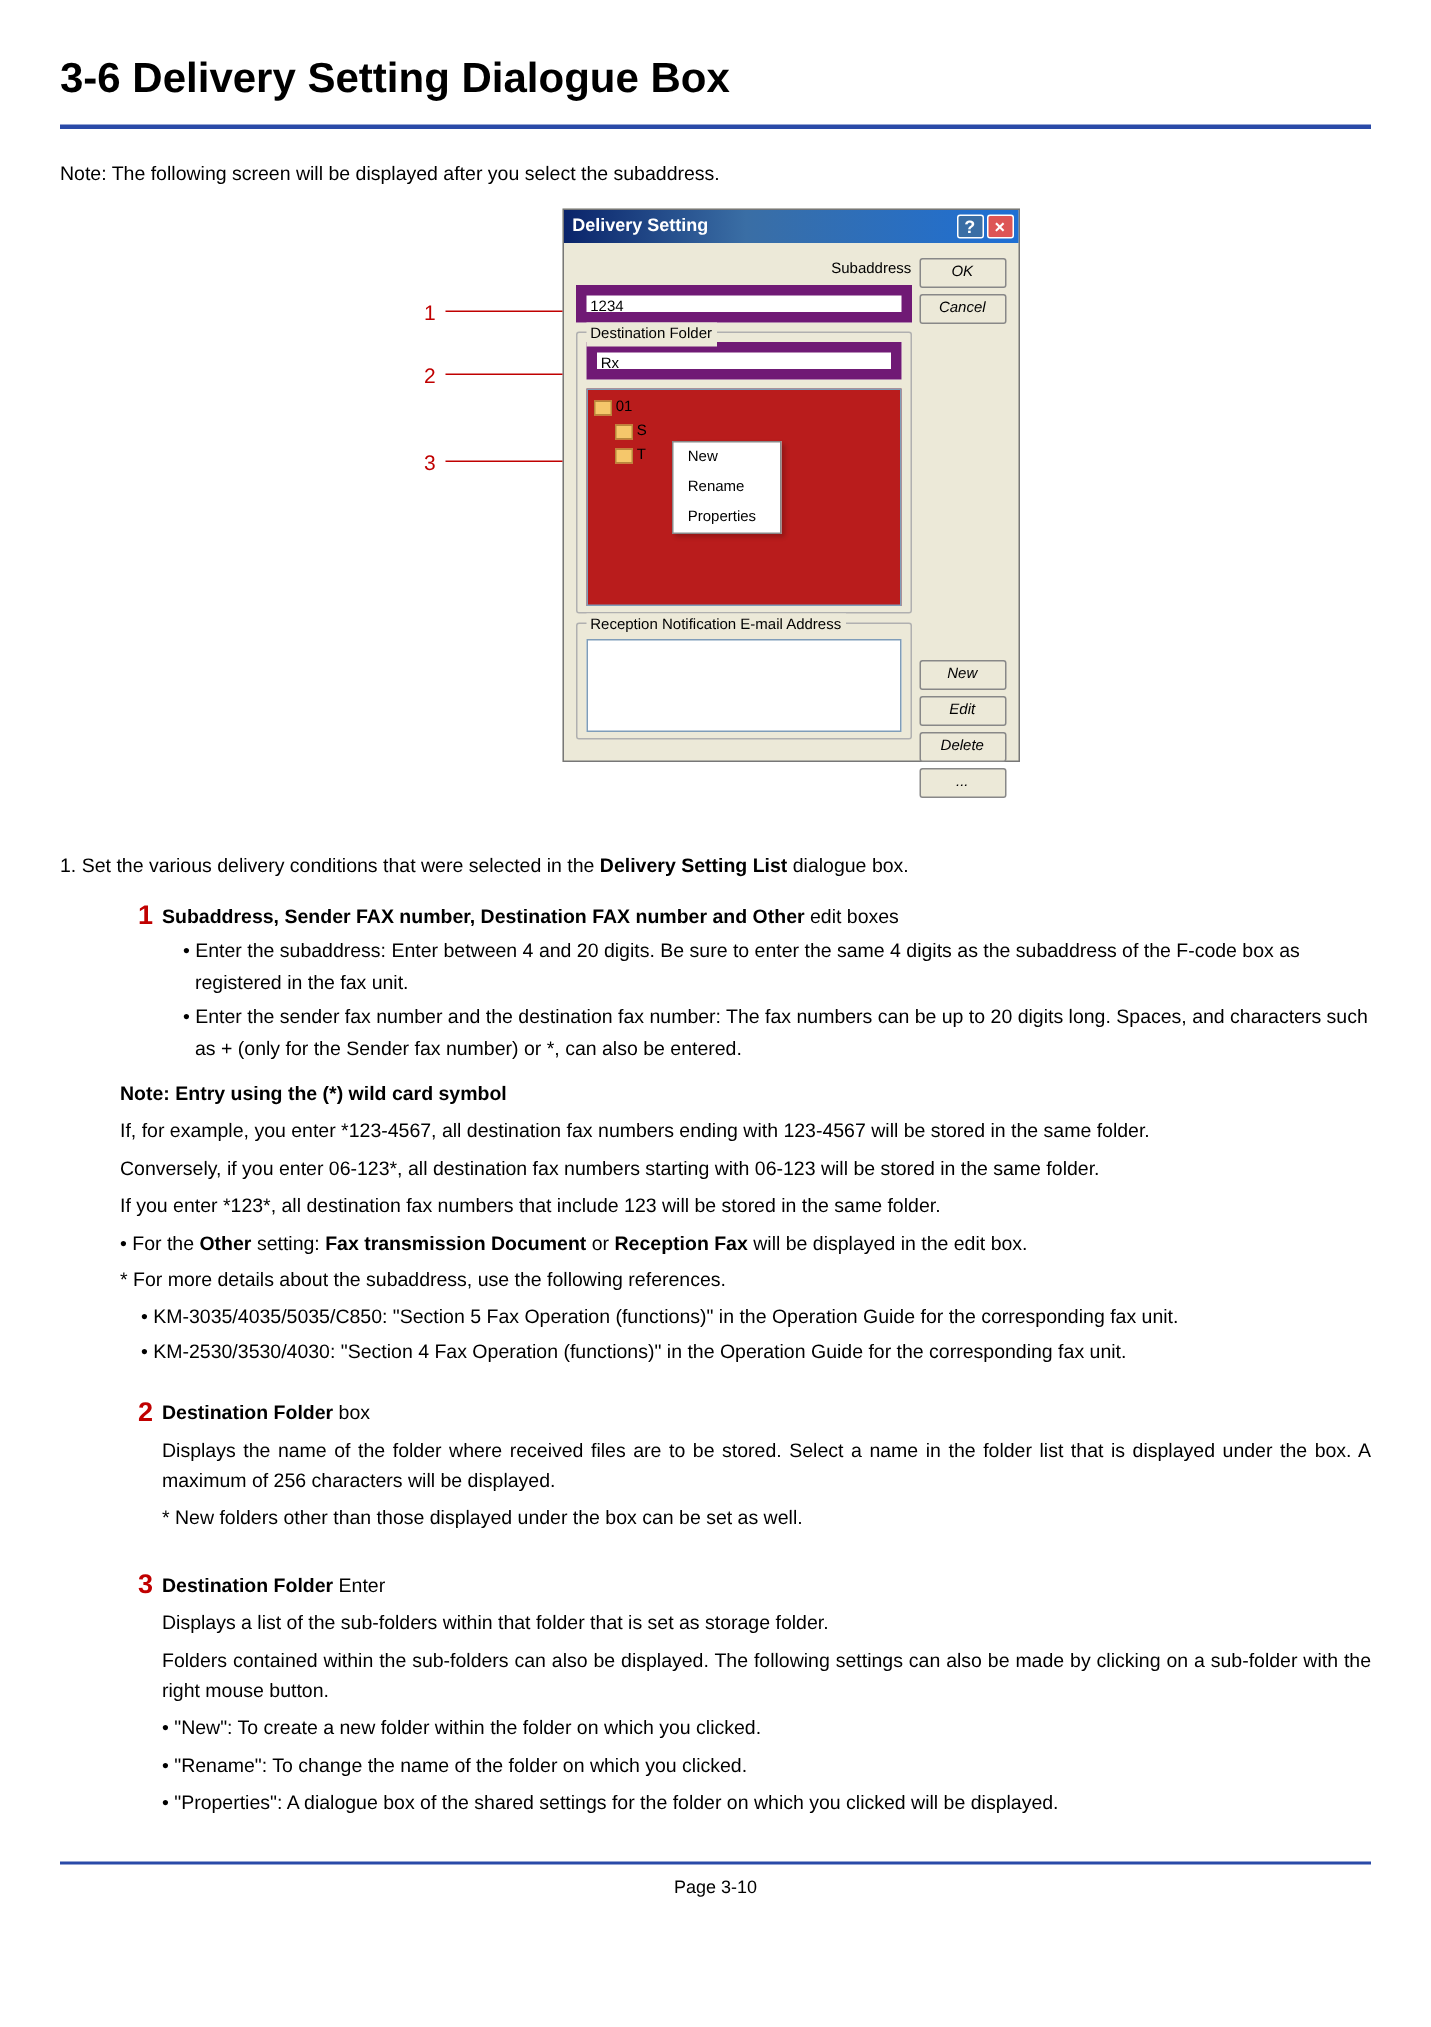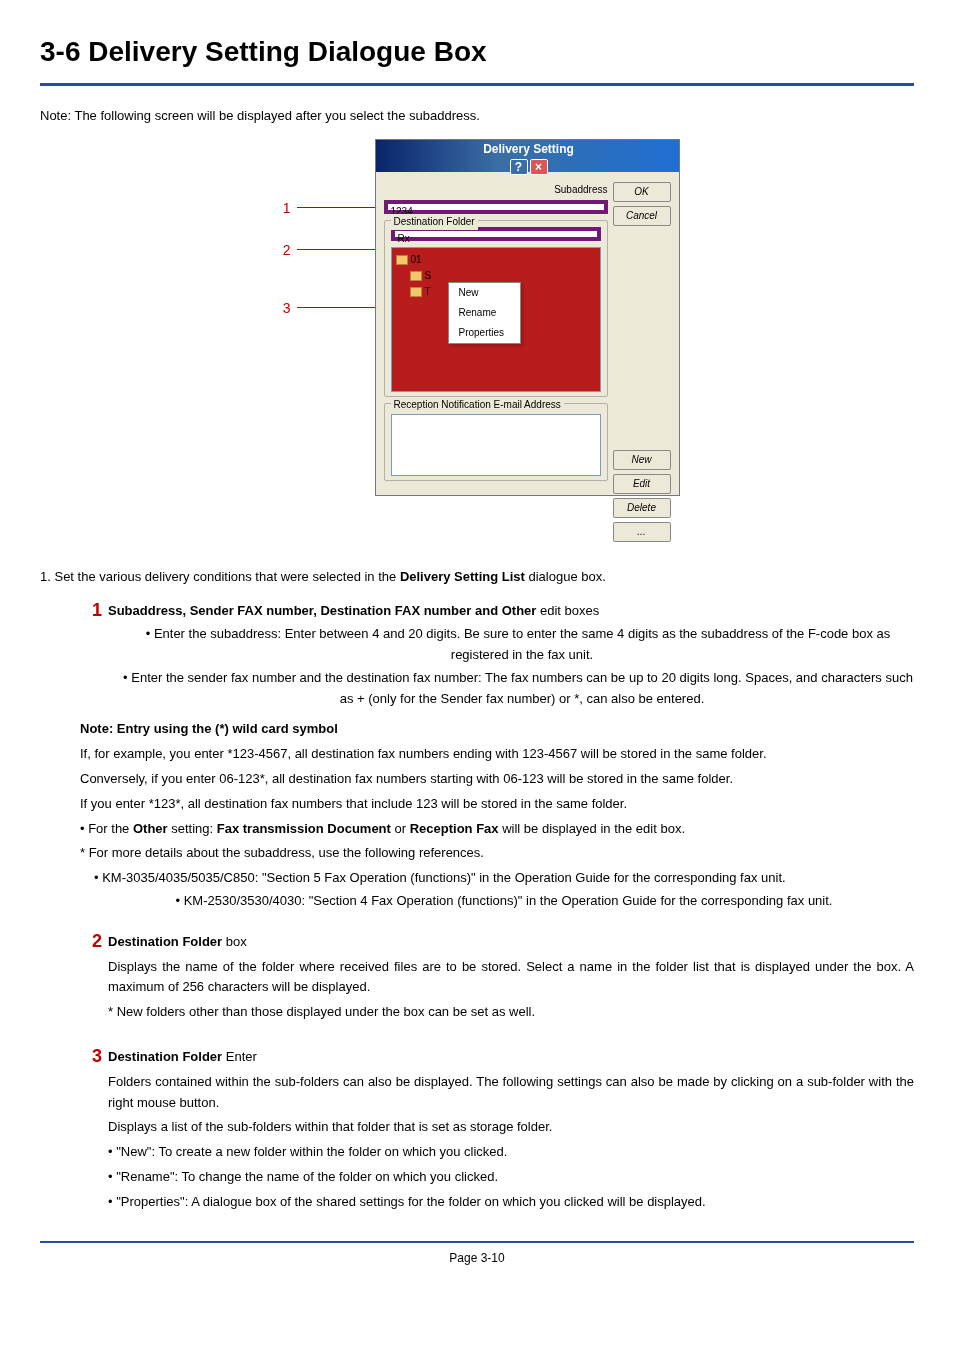--- a/index.html
+++ b/index.html
@@ -44,50 +44,49 @@
   .callout-num { width: 16px; text-align: right; margin-right: 6px; }
   .callout-line { flex: 1; height: 1px; background: #c00000; }
   .dialog {
     width: 305px;
     background: #ece9d8;
     border: 1px solid #777;
     font-size: 10px;
     color: #000;
   }
   .dialog-titlebar {
-    height: 32px;
+    height: 22px;
     background: linear-gradient(to right,#0a246a,#3a6ea5 40%,#1e6fd4);
     display: flex;
     align-items: center;
     padding: 0 3px 0 6px;
     color: #fff;
     font-weight: bold;
     font-size: 12px;
     justify-content: space-between;
-    flex-direction: column;
   }
   .titlebar-right { display: flex; gap: 2px; }
   .tb-btn {
     width: 18px; height: 16px;
     background: #d55; color:#fff;
     font-size: 12px; line-height: 14px;
     text-align: center;
     border: 1px solid #fff; border-radius: 2px;
   }
   .tb-help { background: #3a6ea5; }
   .dialog-body {
     padding: 10px 8px 8px 8px;
     position: relative;
   }
   .field-label { font-size: 10px; margin-bottom: 2px; text-align: right; }
   .text-input {
     width: 100%;
-    height: 14px;
+    height: 25px;
     background: #fff;
-    border: 4px solid #701a75;
+    border: 7px solid #701a75;
     padding: 0 3px;
     font-size: 10px;
     margin-bottom: 6px;
   }
   .fieldset {
     border: 1px solid #b0b0b0;
     border-radius: 2px;
     padding: 6px 6px 4px 6px;
     margin-bottom: 6px;
     position: relative;
@@ -153,21 +152,21 @@
   .intro-step { margin: 8px 0 14px 0; }
   .numbered-block { margin: 0 0 20px 40px; }
   .num-heading { display:flex; align-items:flex-start; margin-bottom: 8px; }
   .step-num {
     color:#c00000; font-size:18px; font-weight:bold;
     width: 22px; flex: 0 0 22px; text-align:right; margin-right: 6px;
     line-height: 1.1;
   }
   .step-body { flex: 1; }
   .step-title { font-weight: bold; }
-  .sub-bullet { padding-left: 14px; text-indent: -8px; margin: 2px 0 2px 8px; text-align: center; }
+  .sub-bullet { padding-left: 14px; text-indent: -8px; margin: 2px 0 2px 8px; }
   .para { margin: 4px 0; }
   .bold { font-weight: bold; }
   .footer {
     border-top: 2px solid #2a4aa8;
     margin-top: 24px;
     padding-top: 6px;
     text-align: center;
     font-size: 12px;
   }
 </style>
@@ -294,22 +293,22 @@
   </div>
 </div>
 
 <div class="numbered-block">
   <div class="num-heading">
     <span class="step-num">3</span>
     <div class="step-body">
       <p>
         <span class="bold">Destination Folder</span><span> Enter</span>
       </p>
+      <p class="para">Displays a list of the sub-folders within that folder that is set as storage folder.</p>
       <p class="para" style="text-align:justify">Folders contained within the sub-folders can also be displayed. The following settings can also be made by clicking on a sub-folder with the right mouse button.</p>
-      <p class="para">Displays a list of the sub-folders within that folder that is set as storage folder.</p>
       <p class="para">• "New": To create a new folder within the folder on which you clicked.</p>
       <p class="para">• "Rename": To change the name of the folder on which you clicked.</p>
       <p class="para">• "Properties": A dialogue box of the shared settings for the folder on which you clicked will be displayed.</p>
     </div>
   </div>
 </div>
 
 <div class="footer">Page 3-10</div>
 
 </body></html>

